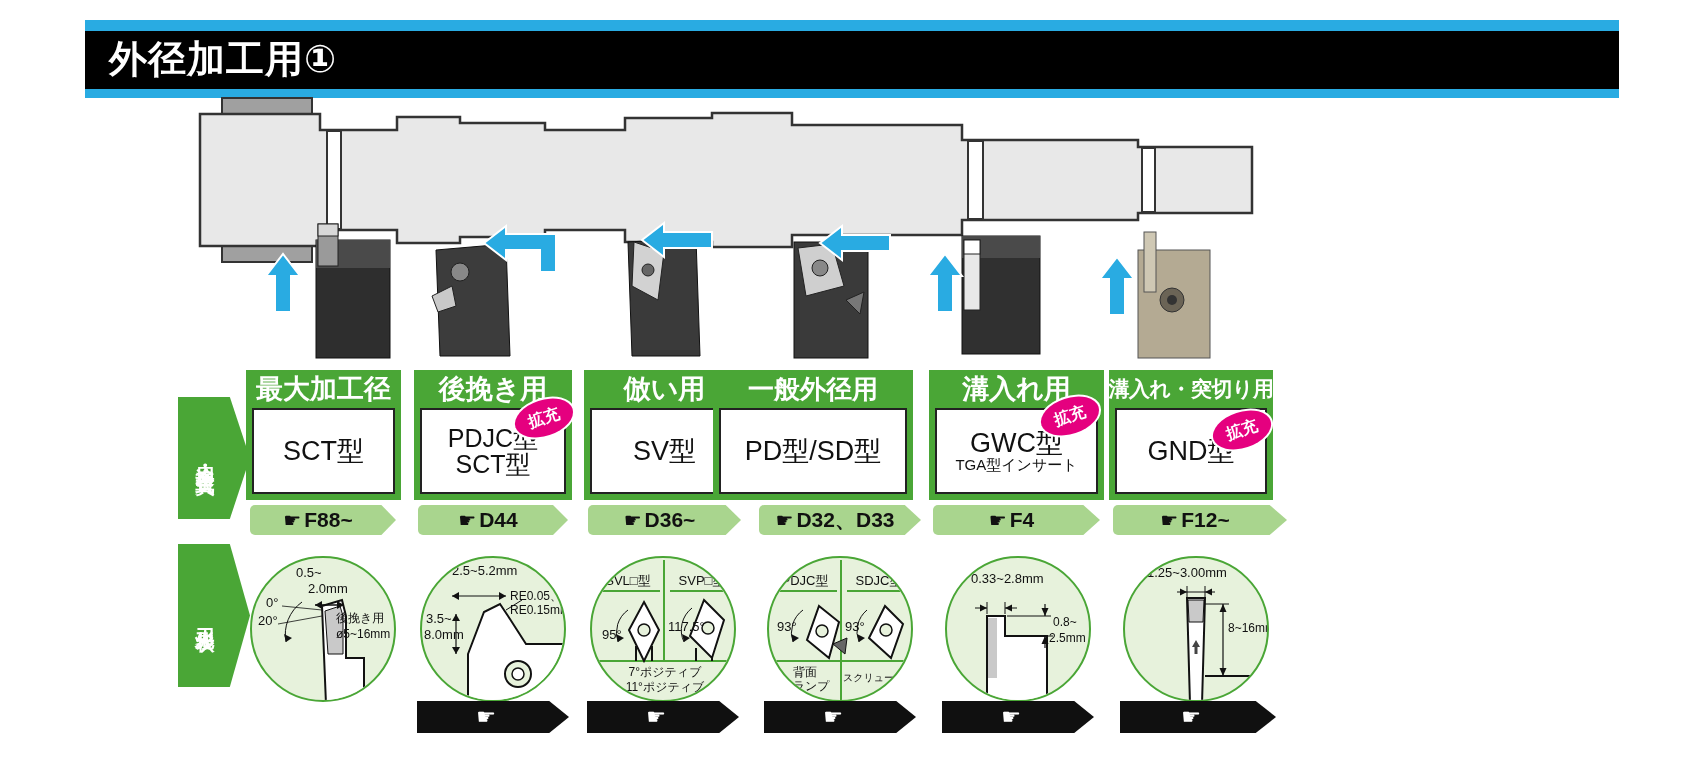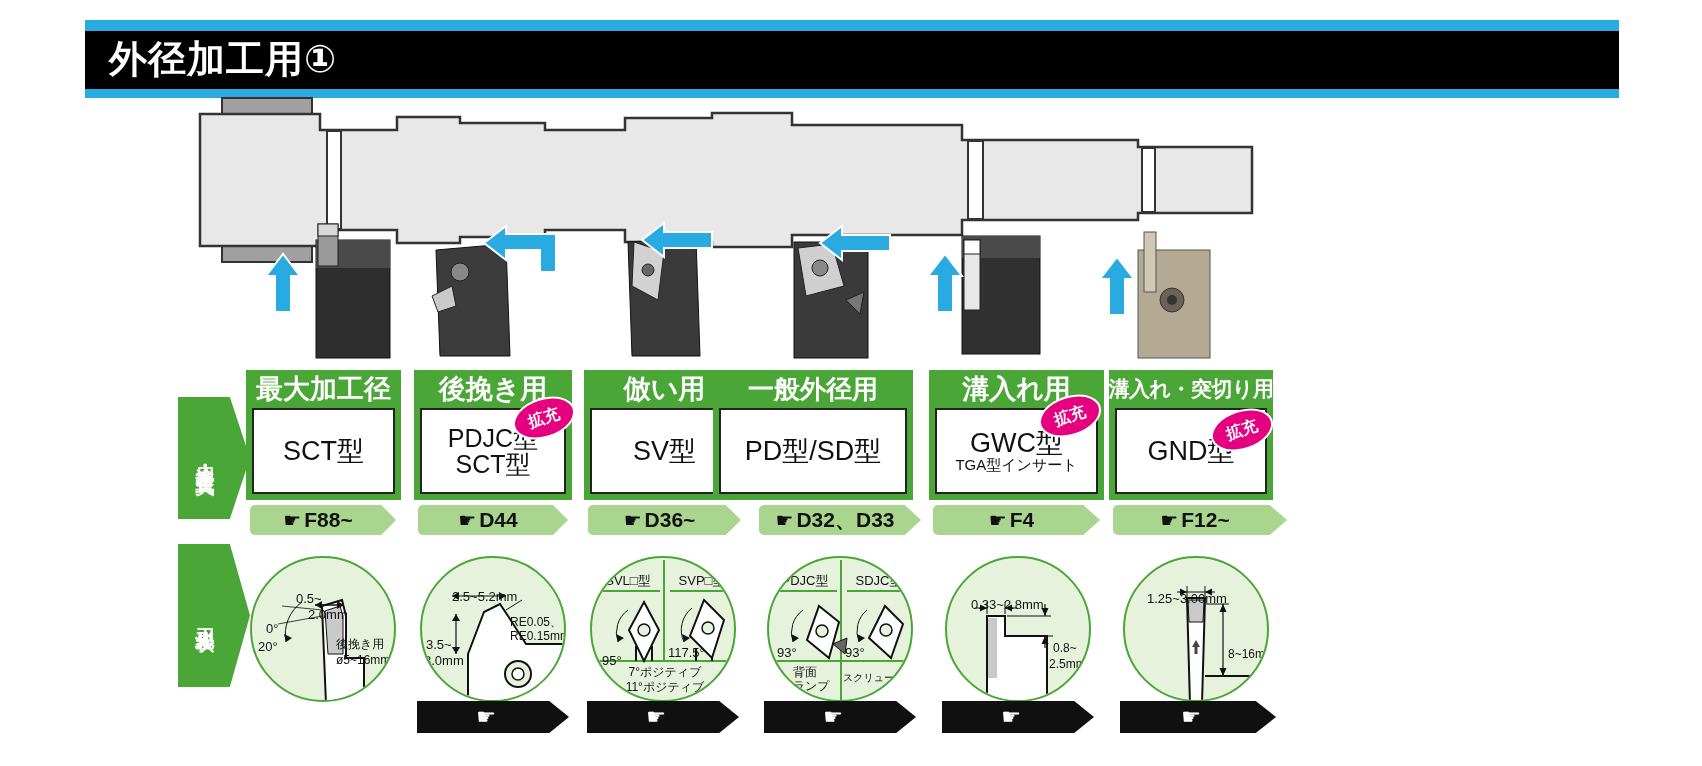--- a/index.html
+++ b/index.html
@@ -32,21 +32,21 @@
   
   .ptag{position:absolute;top:505px;height:30px;background:#a9d58e;border-radius:5px;
         clip-path:polygon(0 0,90% 0,100% 50%,90% 100%,0 100%);
         display:flex;align-items:center;justify-content:center;gap:3px;cursor:pointer;}
   .ptag .ic{font-size:20px;color:#111;}
   .ptag .tx{font-size:21px;font-weight:bold;color:#111;padding-right:10px;}
   
   .circle{position:absolute;top:556px;width:146px;height:146px;border-radius:50%;
           background:#e7f2dc;border:2px solid #4aa636;box-sizing:border-box;overflow:hidden;}
   .circle svg{position:absolute;left:0;top:0;}
-  .dim{position:absolute;font-size:13px;color:#111;white-space:nowrap;line-height:1.1;margin-top:26px;}
+  .dim{position:absolute;font-size:13px;color:#111;white-space:nowrap;line-height:1.1;}
   .dim.s{font-size:12px;}
   .half{position:absolute;text-align:center;font-size:13px;color:#111;white-space:nowrap;}
   
   .btag{position:absolute;top:701px;height:32px;background:#101010;
         clip-path:polygon(0 0,87% 0,100% 50%,87% 100%,0 100%);
         display:flex;align-items:center;justify-content:center;cursor:pointer;}
   .btag .ic{color:#fff;font-size:22px;padding-right:14px;}
 </style>
 </head>
 <body>

